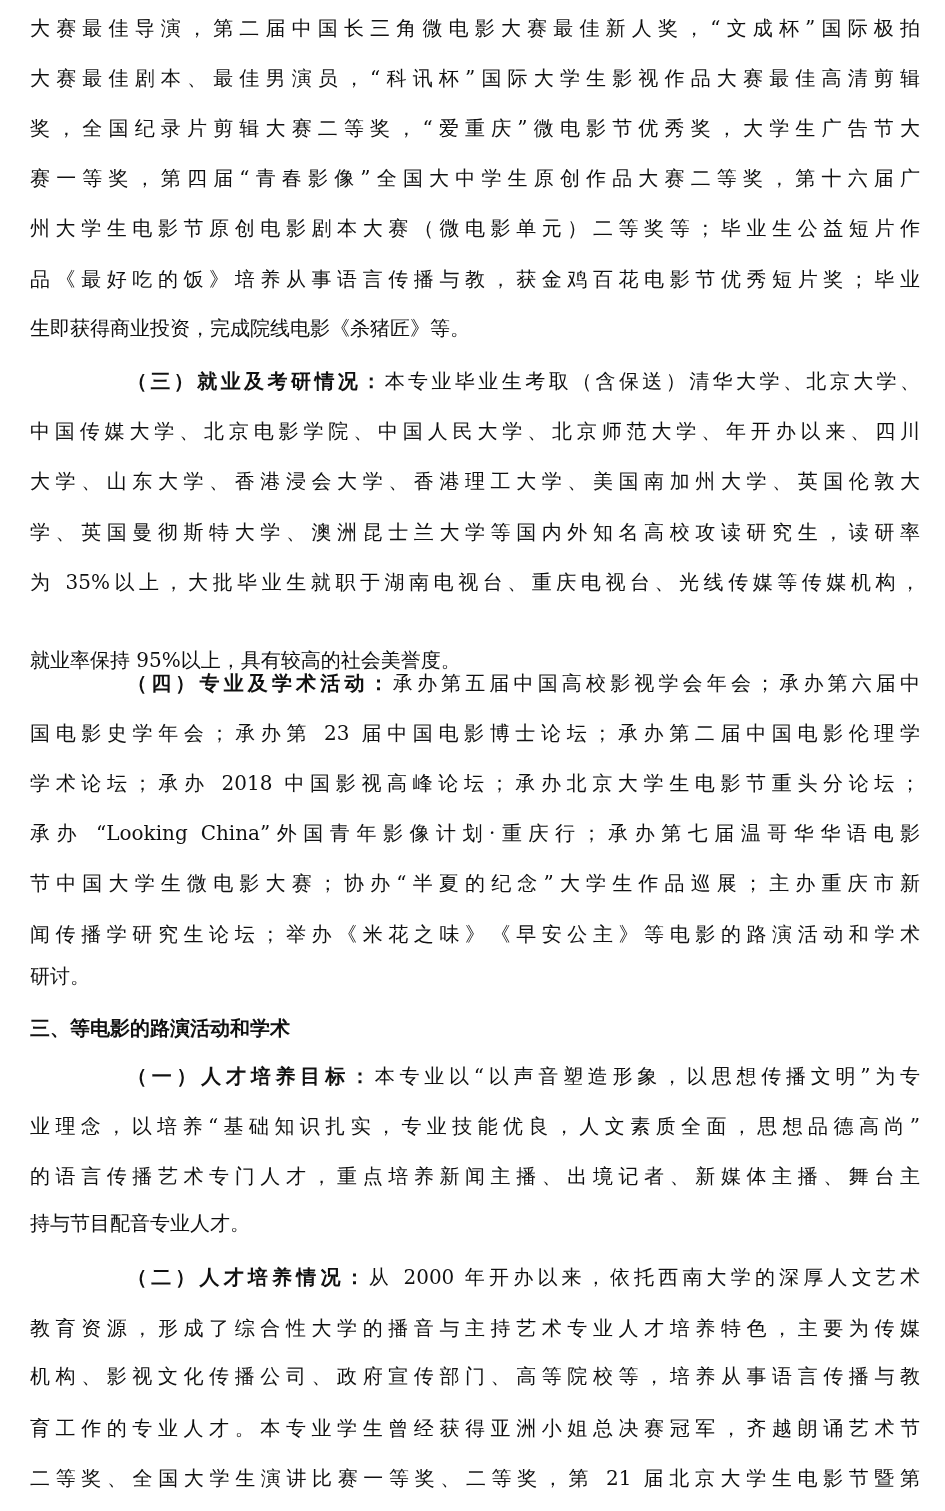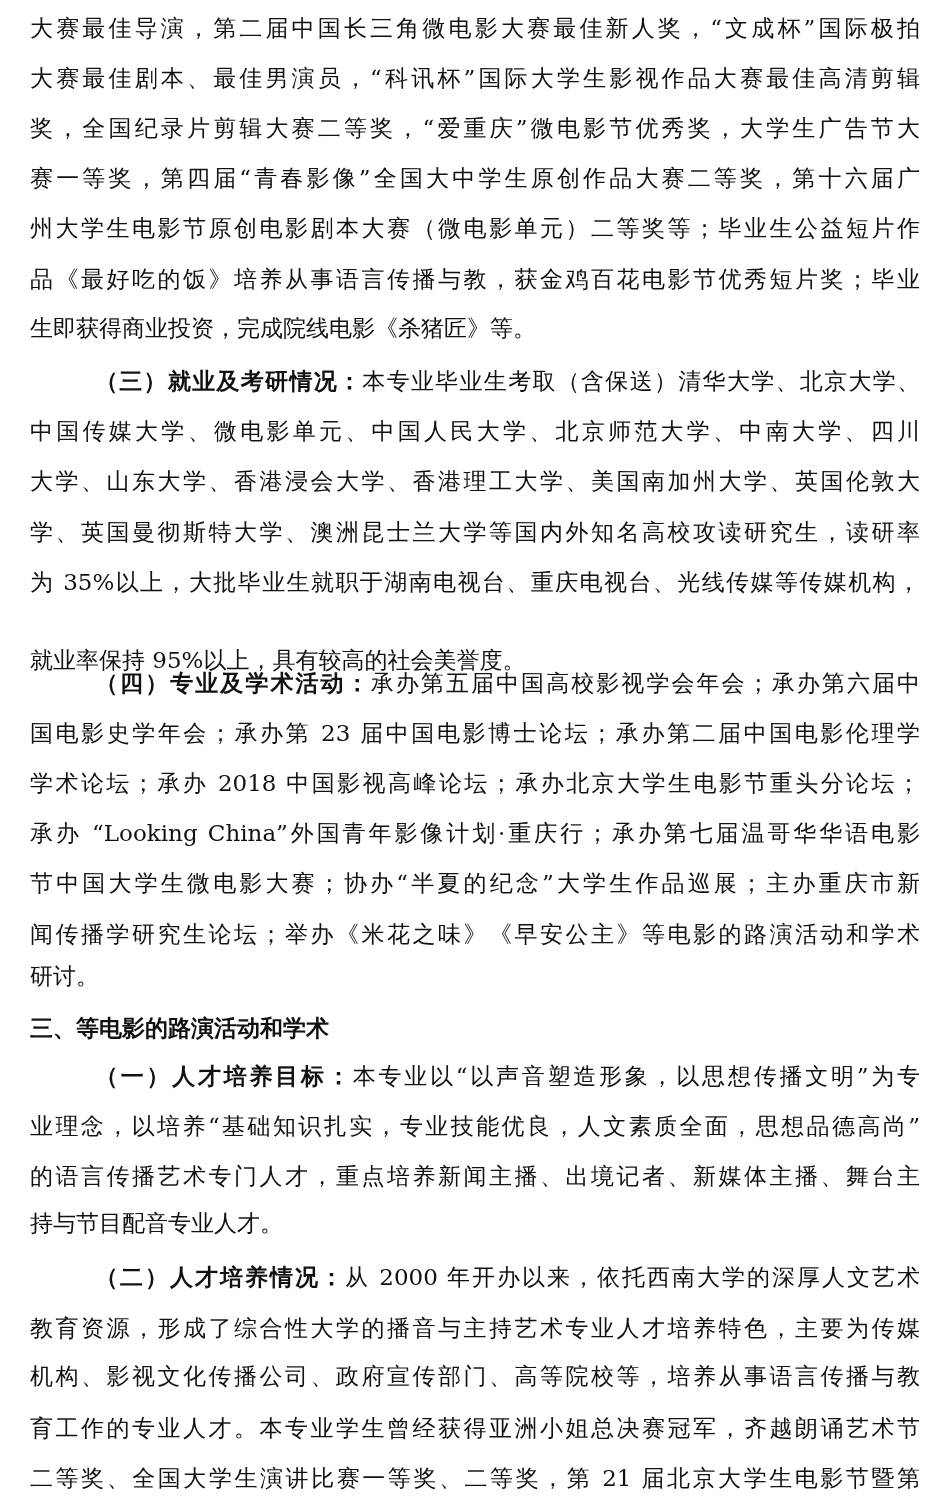--- a/index.html
+++ b/index.html
@@ -1,44 +1,44 @@
 <!DOCTYPE html>
 <html><head>
 <meta charset="utf-8">
 <style>
   html, body { margin: 0; padding: 0; background: #ffffff; }
   body { width: 945px; height: 1511px; overflow: hidden; position: relative;
          font-family: "DejaVu Serif", "Liberation Serif", serif; color: #111111; }
   .page { position: absolute; left: 0; top: 0; width: 945px; height: 1511px; }
   .line { position: absolute; left: 30px; width: 890px; height: 40px; line-height: 40px;
-          font-size: 23px; white-space: nowrap; text-align: justify; text-align-last: justify;
+          font-size: 20px; white-space: nowrap; text-align: justify; text-align-last: justify;
           letter-spacing: 0px; }
   .line.last { text-align-last: left; }
   .line.indent { left: 95px; width: 825px; }
-  .bold { font-weight: bold; font-family: "DejaVu Sans", "Liberation Sans", sans-serif; }
+  .bold { font-weight: bold; font-family: "DejaVu Sans", "Liberation Sans", sans-serif; margin-left: 32px; }
   .heading { font-family: "DejaVu Sans", "Liberation Sans", sans-serif; font-weight: bold; }
 </style>
 </head>
 <body>
 
 <div class="page">
 
   <div>
     <div class="line" style="top:8px">大赛最佳导演，第二届中国长三角微电影大赛最佳新人奖，“文成杯”国际极拍</div>
     <div class="line" style="top:58px">大赛最佳剧本、最佳男演员，“科讯杯”国际大学生影视作品大赛最佳高清剪辑</div>
     <div class="line" style="top:108px">奖，全国纪录片剪辑大赛二等奖，“爱重庆”微电影节优秀奖，大学生广告节大</div>
     <div class="line" style="top:158px">赛一等奖，第四届“青春影像”全国大中学生原创作品大赛二等奖，第十六届广</div>
     <div class="line" style="top:208px">州大学生电影节原创电影剧本大赛（微电影单元）二等奖等；毕业生公益短片作</div>
     <div class="line" style="top:259px">品《最好吃的饭》培养从事语言传播与教，获金鸡百花电影节优秀短片奖；毕业</div>
     <div class="line last" style="top:308px">生即获得商业投资，完成院线电影《杀猪匠》等。</div>
   </div>
 
   <div>
     <div class="line indent" style="top:361px"><span class="bold">（三）就业及考研情况：</span><span>本专业毕业生考取（含保送）清华大学、北京大学、</span></div>
-    <div class="line" style="top:411px">中国传媒大学、微电影单元、中国人民大学、北京师范大学、中南大学、四川</div>
+    <div class="line" style="top:411px">中国传媒大学、北京电影学院、中国人民大学、北京师范大学、年开办以来、四川</div>
     <div class="line" style="top:461px">大学、山东大学、香港浸会大学、香港理工大学、美国南加州大学、英国伦敦大</div>
     <div class="line" style="top:512px">学、英国曼彻斯特大学、澳洲昆士兰大学等国内外知名高校攻读研究生，读研率</div>
     <div class="line" style="top:562px">为 35%以上，大批毕业生就职于湖南电视台、重庆电视台、光线传媒等传媒机构，</div>
     <div class="line last" style="top:640px">就业率保持 95%以上，具有较高的社会美誉度。</div>
   </div>
 
   <div>
     <div class="line indent" style="top:663px"><span class="bold">（四）专业及学术活动：</span><span>承办第五届中国高校影视学会年会；承办第六届中</span></div>
     <div class="line" style="top:713px">国电影史学年会；承办第 23 届中国电影博士论坛；承办第二届中国电影伦理学</div>
     <div class="line" style="top:763px">学术论坛；承办 2018 中国影视高峰论坛；承办北京大学生电影节重头分论坛；</div>

